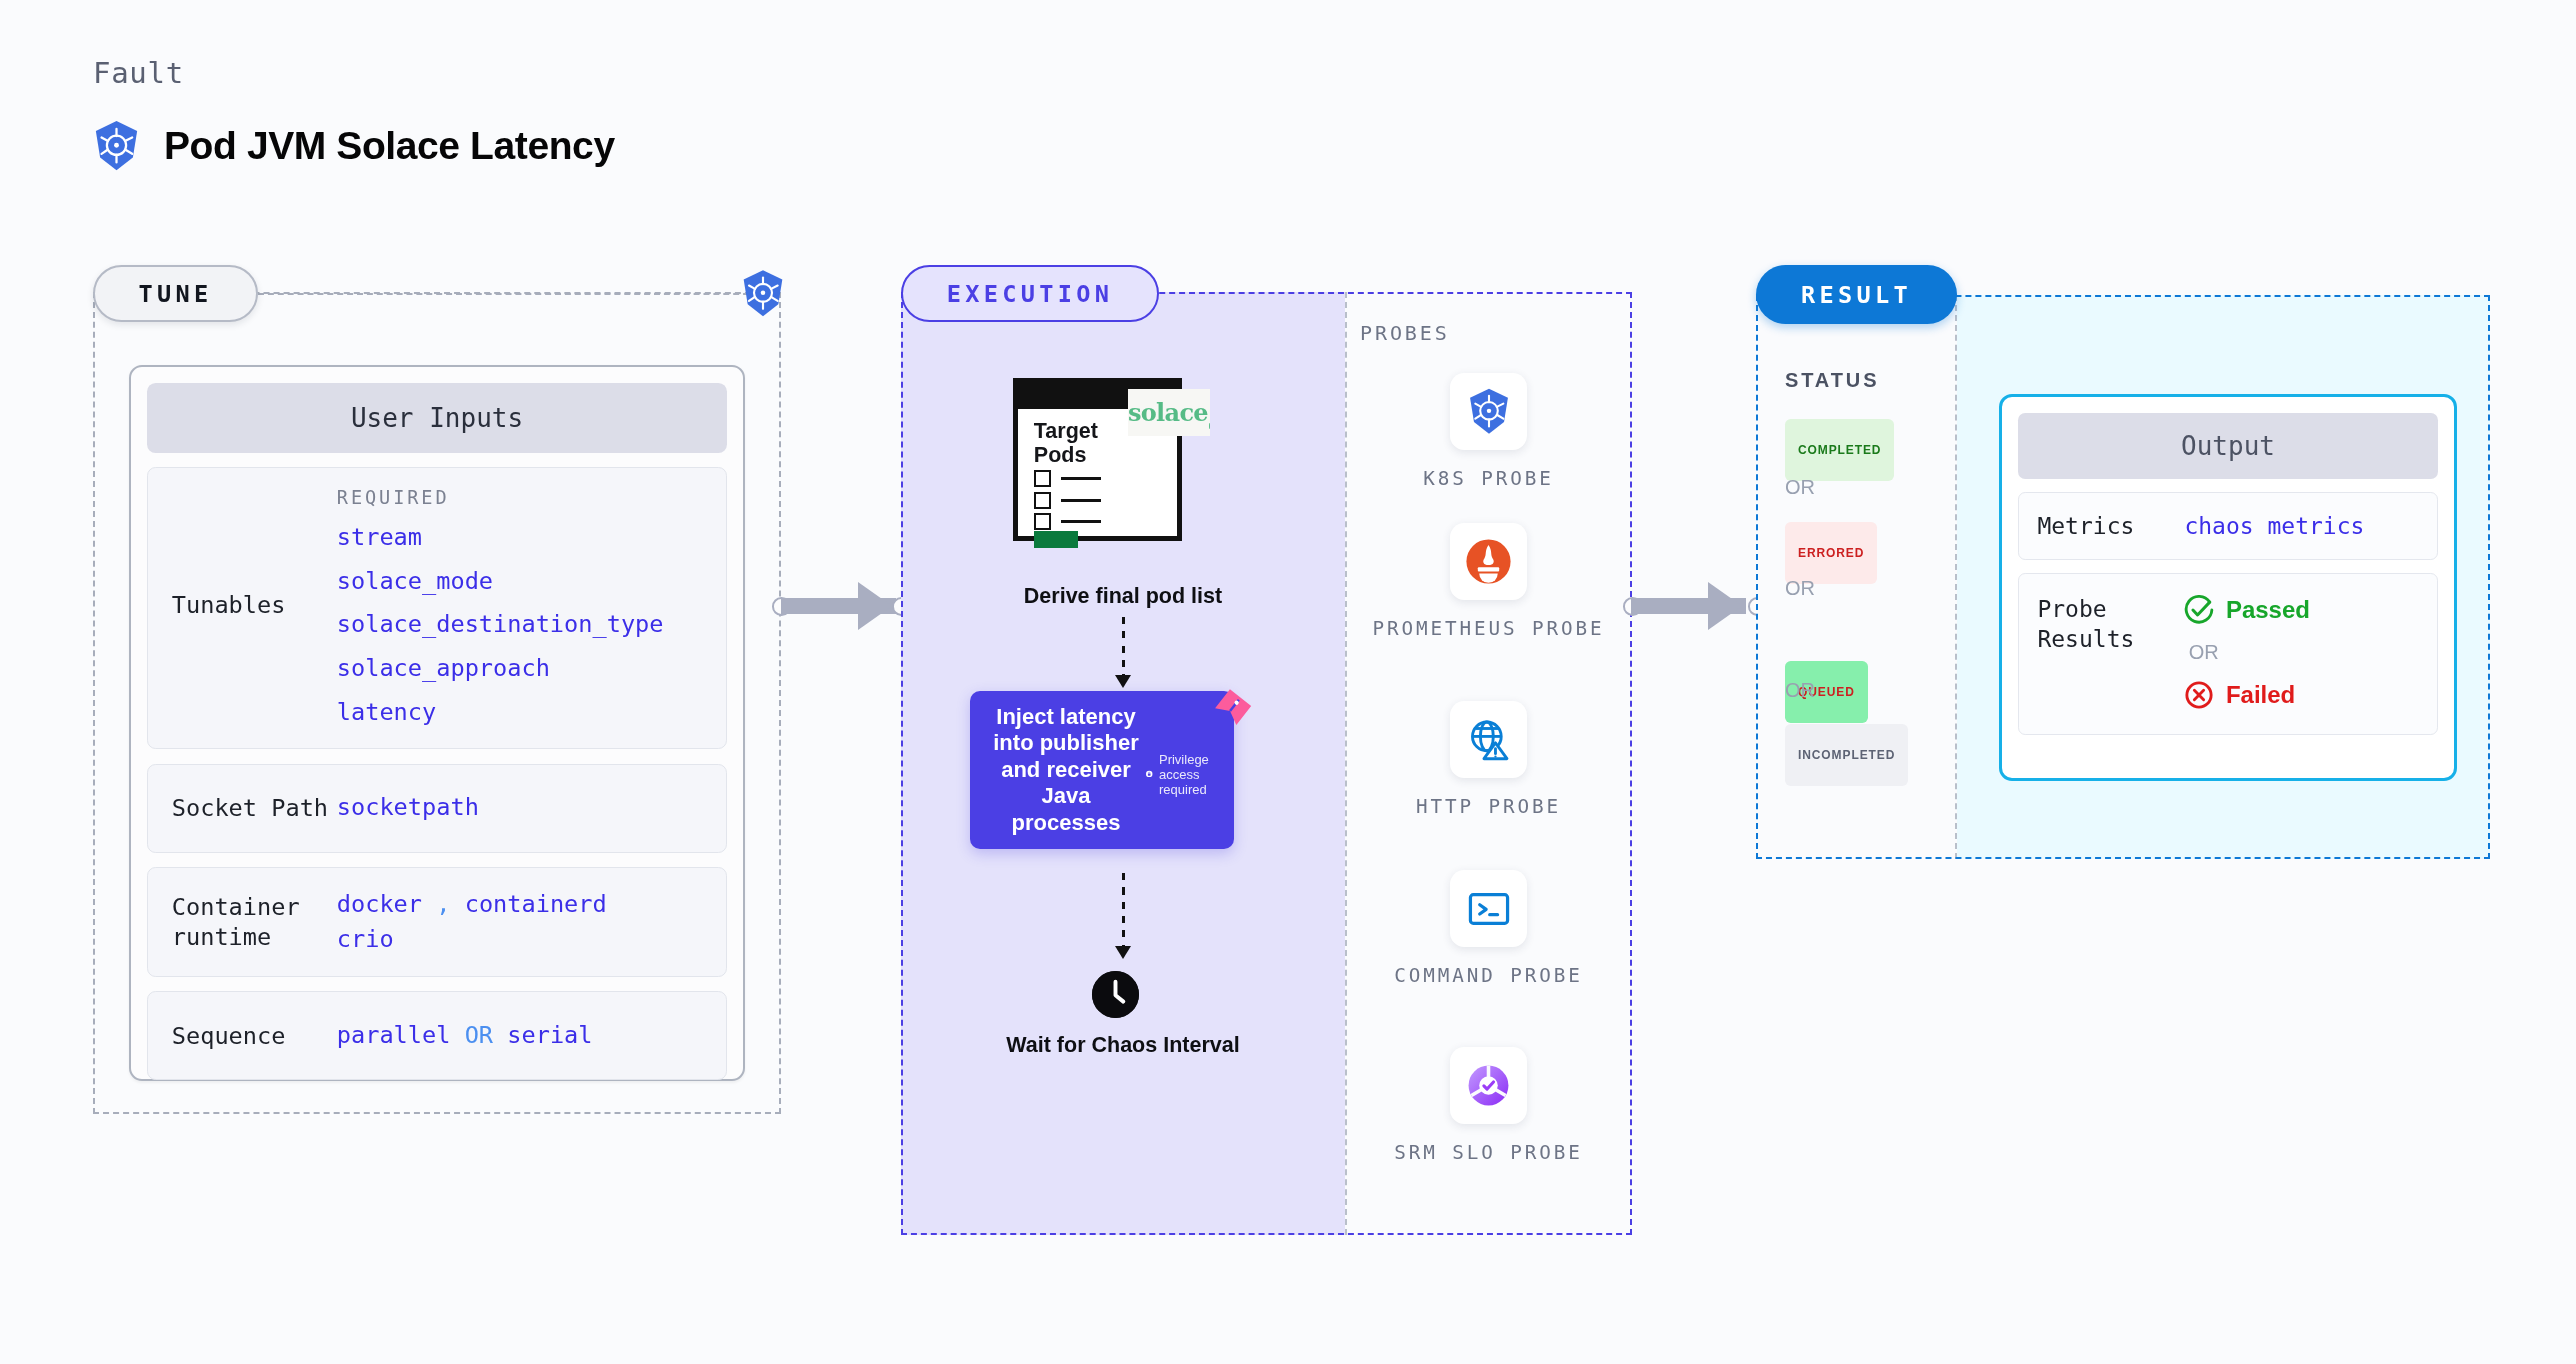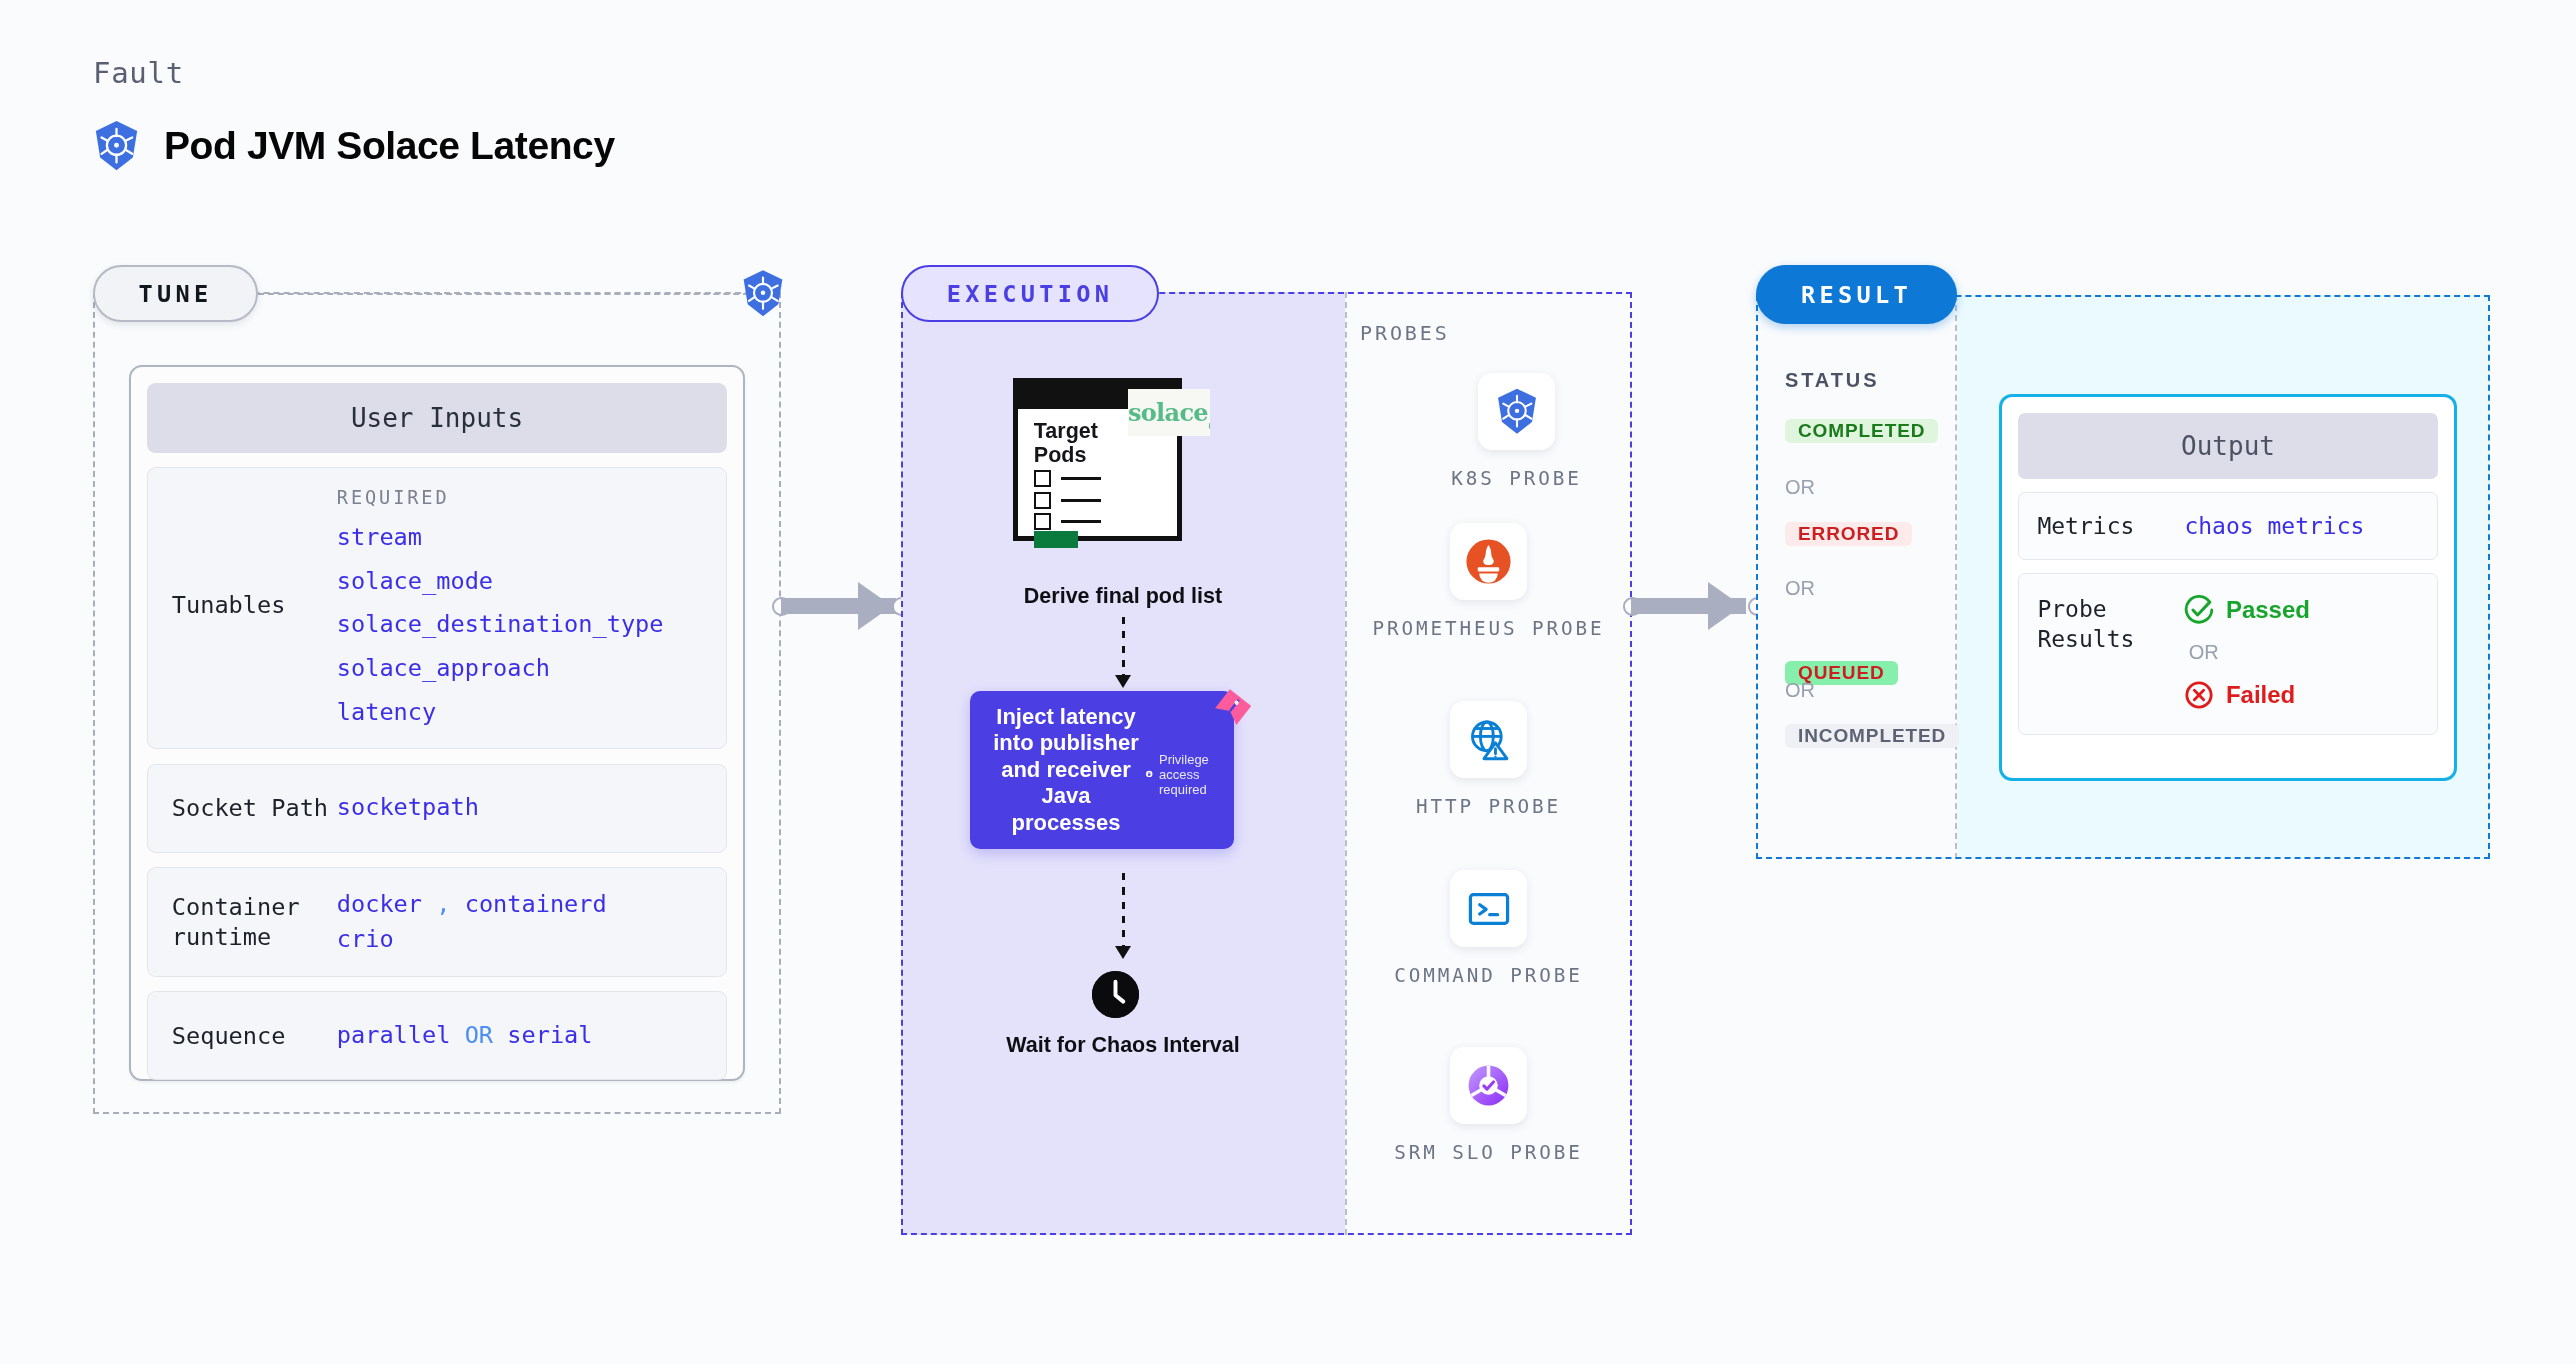--- a/index.html
+++ b/index.html
@@ -125,22 +125,22 @@
     font-family:"DejaVu Sans Mono","Liberation Mono",monospace;line-height:1.35;}
 
   
   #result-panel{left:1756px;top:295px;width:734px;height:564px;}
   #status-col{position:absolute;left:1756px;top:295px;width:201px;height:564px;
     border-right:2.1px dashed #b9bfca;box-sizing:border-box;background:#fafbfd;}
   #result-right{position:absolute;left:1957px;top:295px;width:533px;height:564px;
     background:#eafaff;}
   #status-cap{position:absolute;left:1785px;top:369px;font-size:20px;color:#4b5263;
     font-weight:bold;letter-spacing:2.9px;}
-  .status-badge{position:absolute;left:1785px;border-radius:5.7px;padding:1px 13px;
-    font-size:19px;font-weight:bold;letter-spacing:0.9px;}
+  .status-badge{position:absolute;left:1785px;border-radius:5.7px;padding:24px 13px;
+    font-size:12px;font-weight:bold;letter-spacing:0.9px;}
   .or-lbl{position:absolute;left:1785px;font-size:20px;color:#98a0b0;}
 
   #output-card{position:absolute;left:1999px;top:394px;width:458px;height:387px;
     background:#fff;border:3.6px solid #16b0e8;border-radius:13px;box-sizing:border-box;padding:15.8px;}
   #output-hdr{height:66px;background:#dcdde8;border-radius:7.2px;display:flex;align-items:center;
     justify-content:center;font-family:"DejaVu Sans Mono","Liberation Mono",monospace;
     font-size:26px;color:#4c5263;}
   .out-block{margin-top:13px;border:1.4px solid #e4e7ee;border-radius:7.2px;background:#fbfcfe;
     box-sizing:border-box;}
   #metrics-row{display:flex;align-items:center;padding:20px 18.6px;}
@@ -318,21 +318,21 @@
 <div class="arrow-head" style="left:1115px;top:946px;"></div>
 
 <div id="clock">
   <svg width="47" height="47" viewBox="0 0 66 66">
     <circle cx="33" cy="33" r="33" fill="#0b0b0e"></circle>
     <path d="M33 15 V34 L44 43" stroke="#fff" stroke-width="5.5" fill="none" stroke-linecap="round" stroke-linejoin="round"></path>
   </svg>
 </div>
 <div id="wait-lbl">Wait for Chaos Interval</div>
 
-<div class="probe" style="top:373px;padding-left:28px;">
+<div class="probe" style="top:373px;">
   <div class="probe-tile">
     <svg width="44" height="47" viewBox="0 0 66 72">
       <path d="M33 1 L62 15 L56 52 L33 70 L10 52 L4 15 Z" fill="#3d6fe0"></path>
       <g stroke="#fff" stroke-width="3.2" fill="none" stroke-linecap="round">
         <circle cx="33" cy="35" r="13.5"></circle>
           <circle cx="33" cy="35" r="3.4" fill="#fff" stroke="none"></circle>
         <line x1="33" y1="12" x2="33" y2="22"></line>
           <line x1="33" y1="48" x2="33" y2="59"></line>
         <line x1="12" y1="24" x2="21" y2="29"></line>
           <line x1="45" y1="41" x2="55" y2="47"></line>

